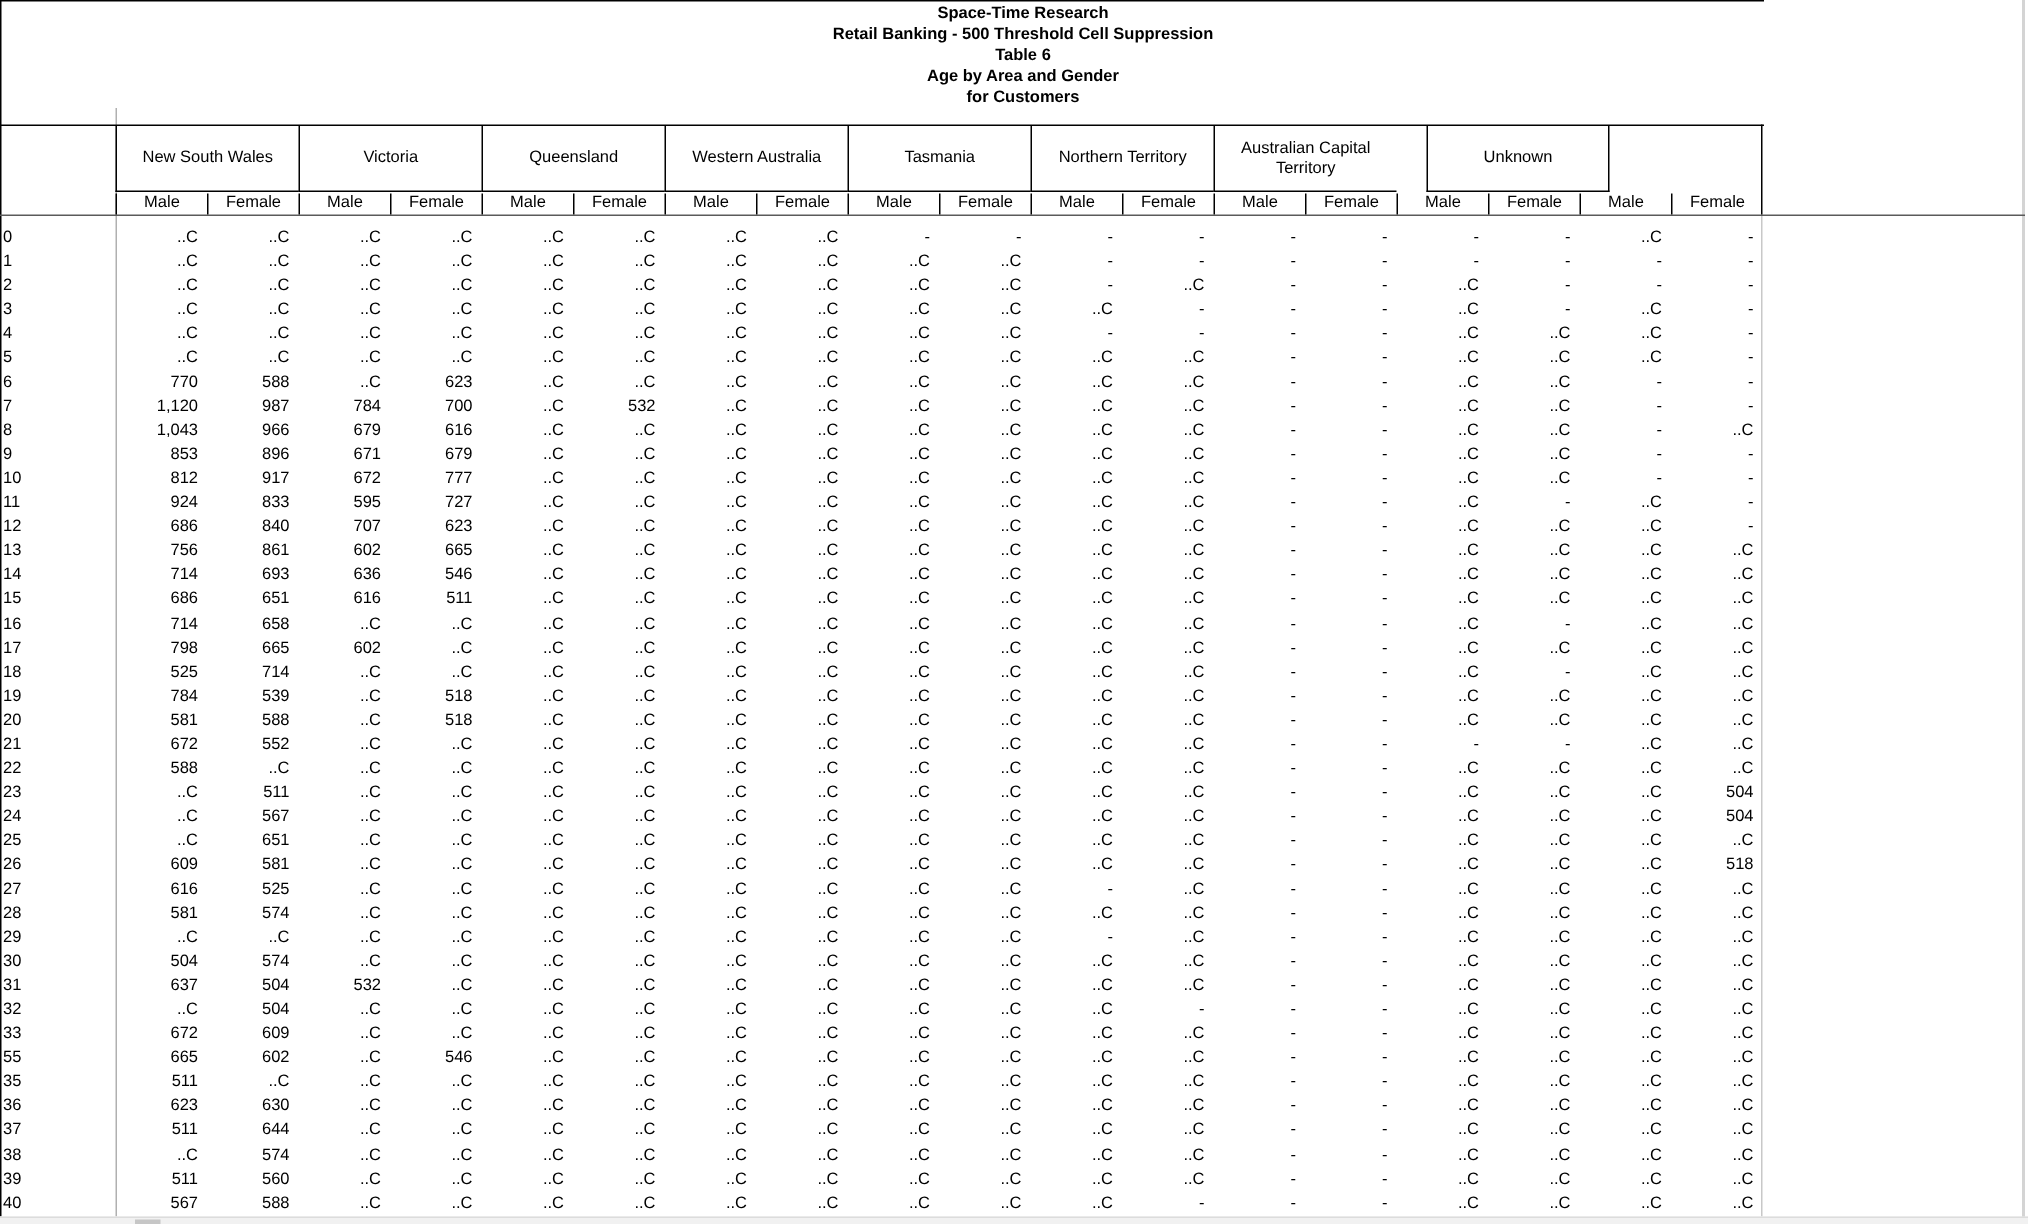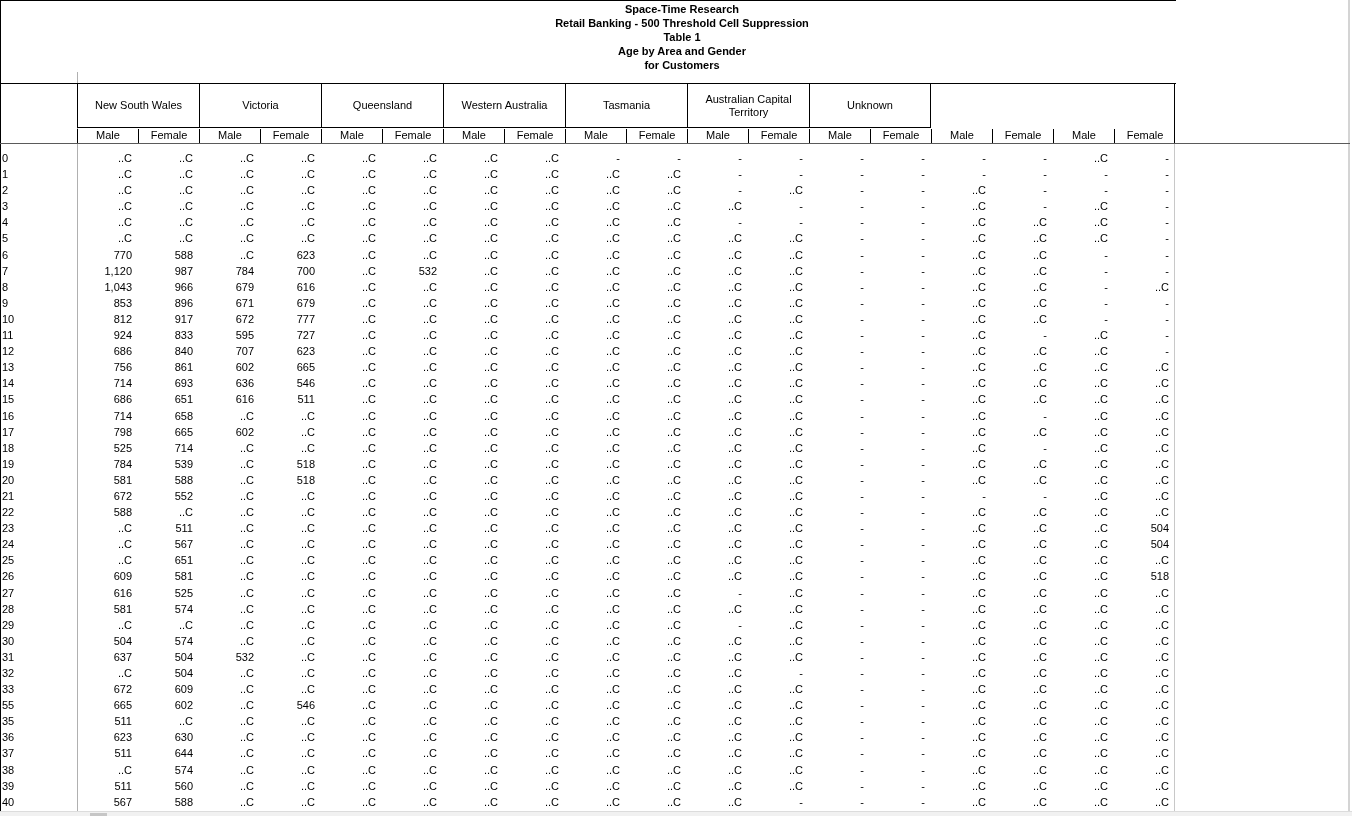--- a/index.html
+++ b/index.html
@@ -28,21 +28,21 @@
   #group-row{
     position:absolute;top:84px;left:77px;width:1064px;height:44px;
     display:flex;
   }
   .group-cell{
     box-sizing:border-box;width:122px;height:44px;
     border-left:1px solid #000;border-bottom:1px solid #000;
     display:flex;align-items:center;justify-content:center;
     text-align:center;font-size:11px;line-height:13px;padding:0 10px;
   }
-  .group-cell:last-child{border-right:1px solid #000;}
+  .group-cell:last-child{border-right:1px solid #000;margin-left:20px;}
   #sub-row{
     position:absolute;top:129px;left:77px;width:1098px;height:14px;
     display:flex;
   }
   .sub-cell{
     box-sizing:border-box;width:61px;height:14px;
     border-left:1px solid #000;
     text-align:center;font-size:11px;line-height:13px;
   }
   
@@ -58,40 +58,41 @@
   #hscroll-thumb{
     position:absolute;top:1px;left:90px;width:17px;height:3px;background:#c6c6c6;
   }
 </style>
 </head>
 <body>
 
 <div class="titles">
   <div>Space-Time Research</div>
   <div>Retail Banking - 500 Threshold Cell Suppression</div>
-  <div>Table 1</div>
+  <div>Table 6</div>
   <div>Age by Area and Gender</div>
   <div>for Customers</div>
 </div>
 
 <div class="line" id="top-border"></div>
 <div class="line" id="left-border"></div>
 <div class="line" id="rowhdr-sep"></div>
 <div class="line" id="table-right-sep"></div>
 <div class="line" id="pane-right-border"></div>
 <div class="line" id="header-top"></div>
 <div class="line" id="header-bottom"></div>
 <div class="line" id="header-right"></div>
 
 <div id="group-row">
     <div class="group-cell">New South Wales</div>
     <div class="group-cell">Victoria</div>
     <div class="group-cell">Queensland</div>
     <div class="group-cell">Western Australia</div>
     <div class="group-cell">Tasmania</div>
+    <div class="group-cell">Northern Territory</div>
     <div class="group-cell">Australian Capital Territory</div>
     <div class="group-cell">Unknown</div>
   </div>
 
 <div id="sub-row">
     <div class="sub-cell">Male</div>
     <div class="sub-cell">Female</div>
     <div class="sub-cell">Male</div>
     <div class="sub-cell">Female</div>
     <div class="sub-cell">Male</div>

